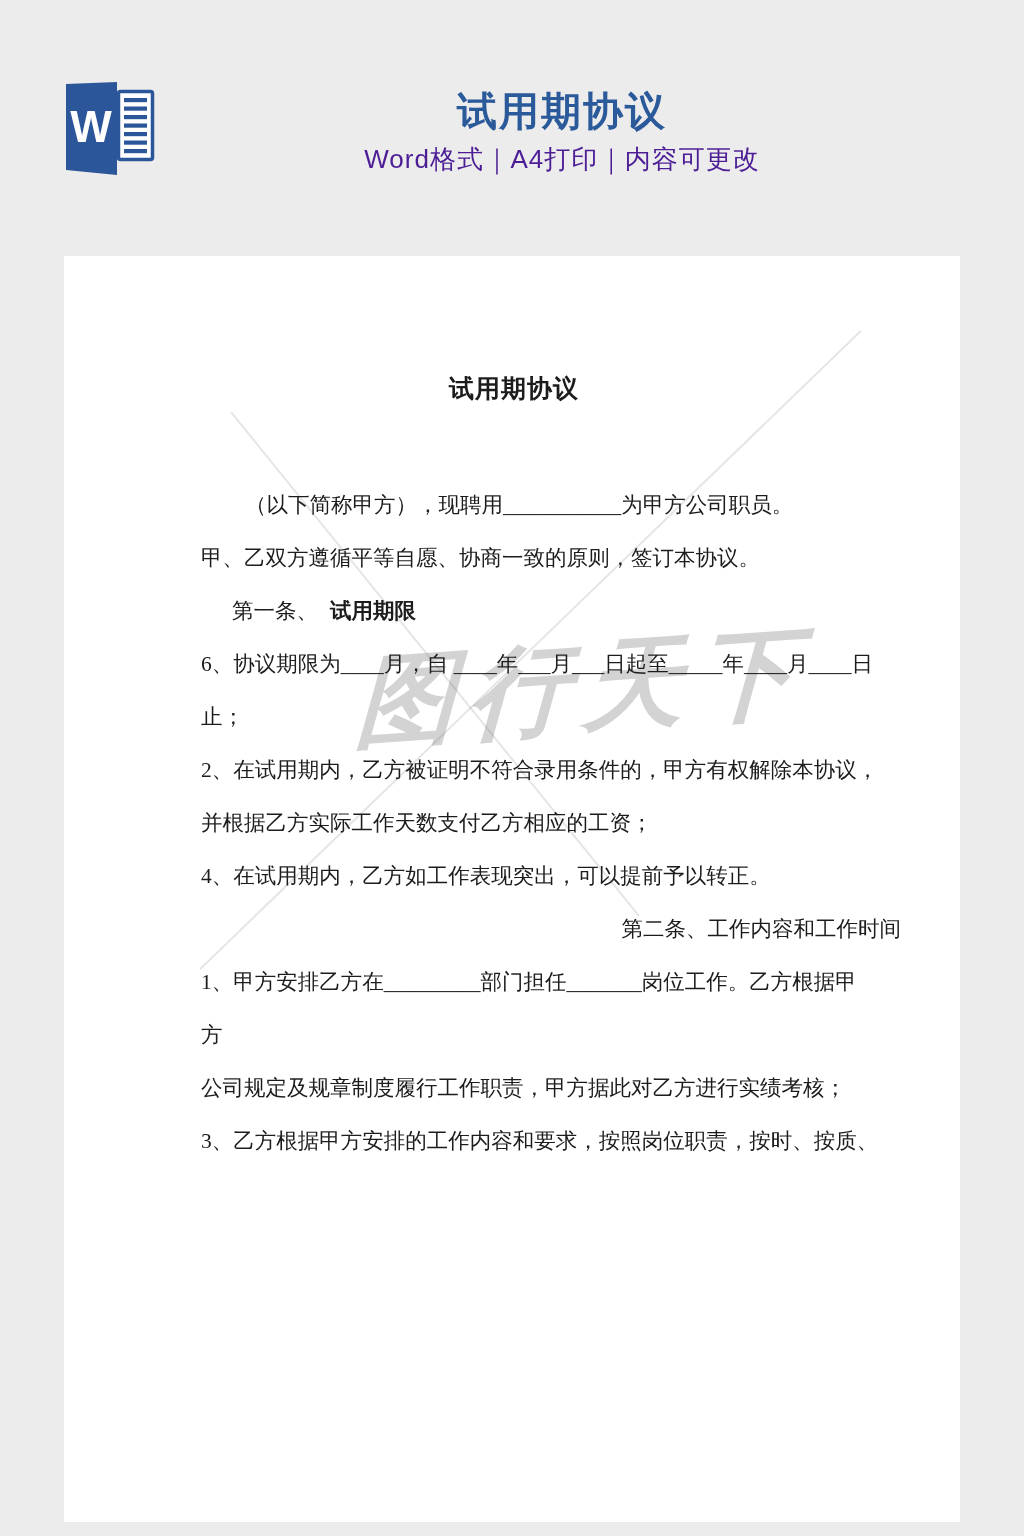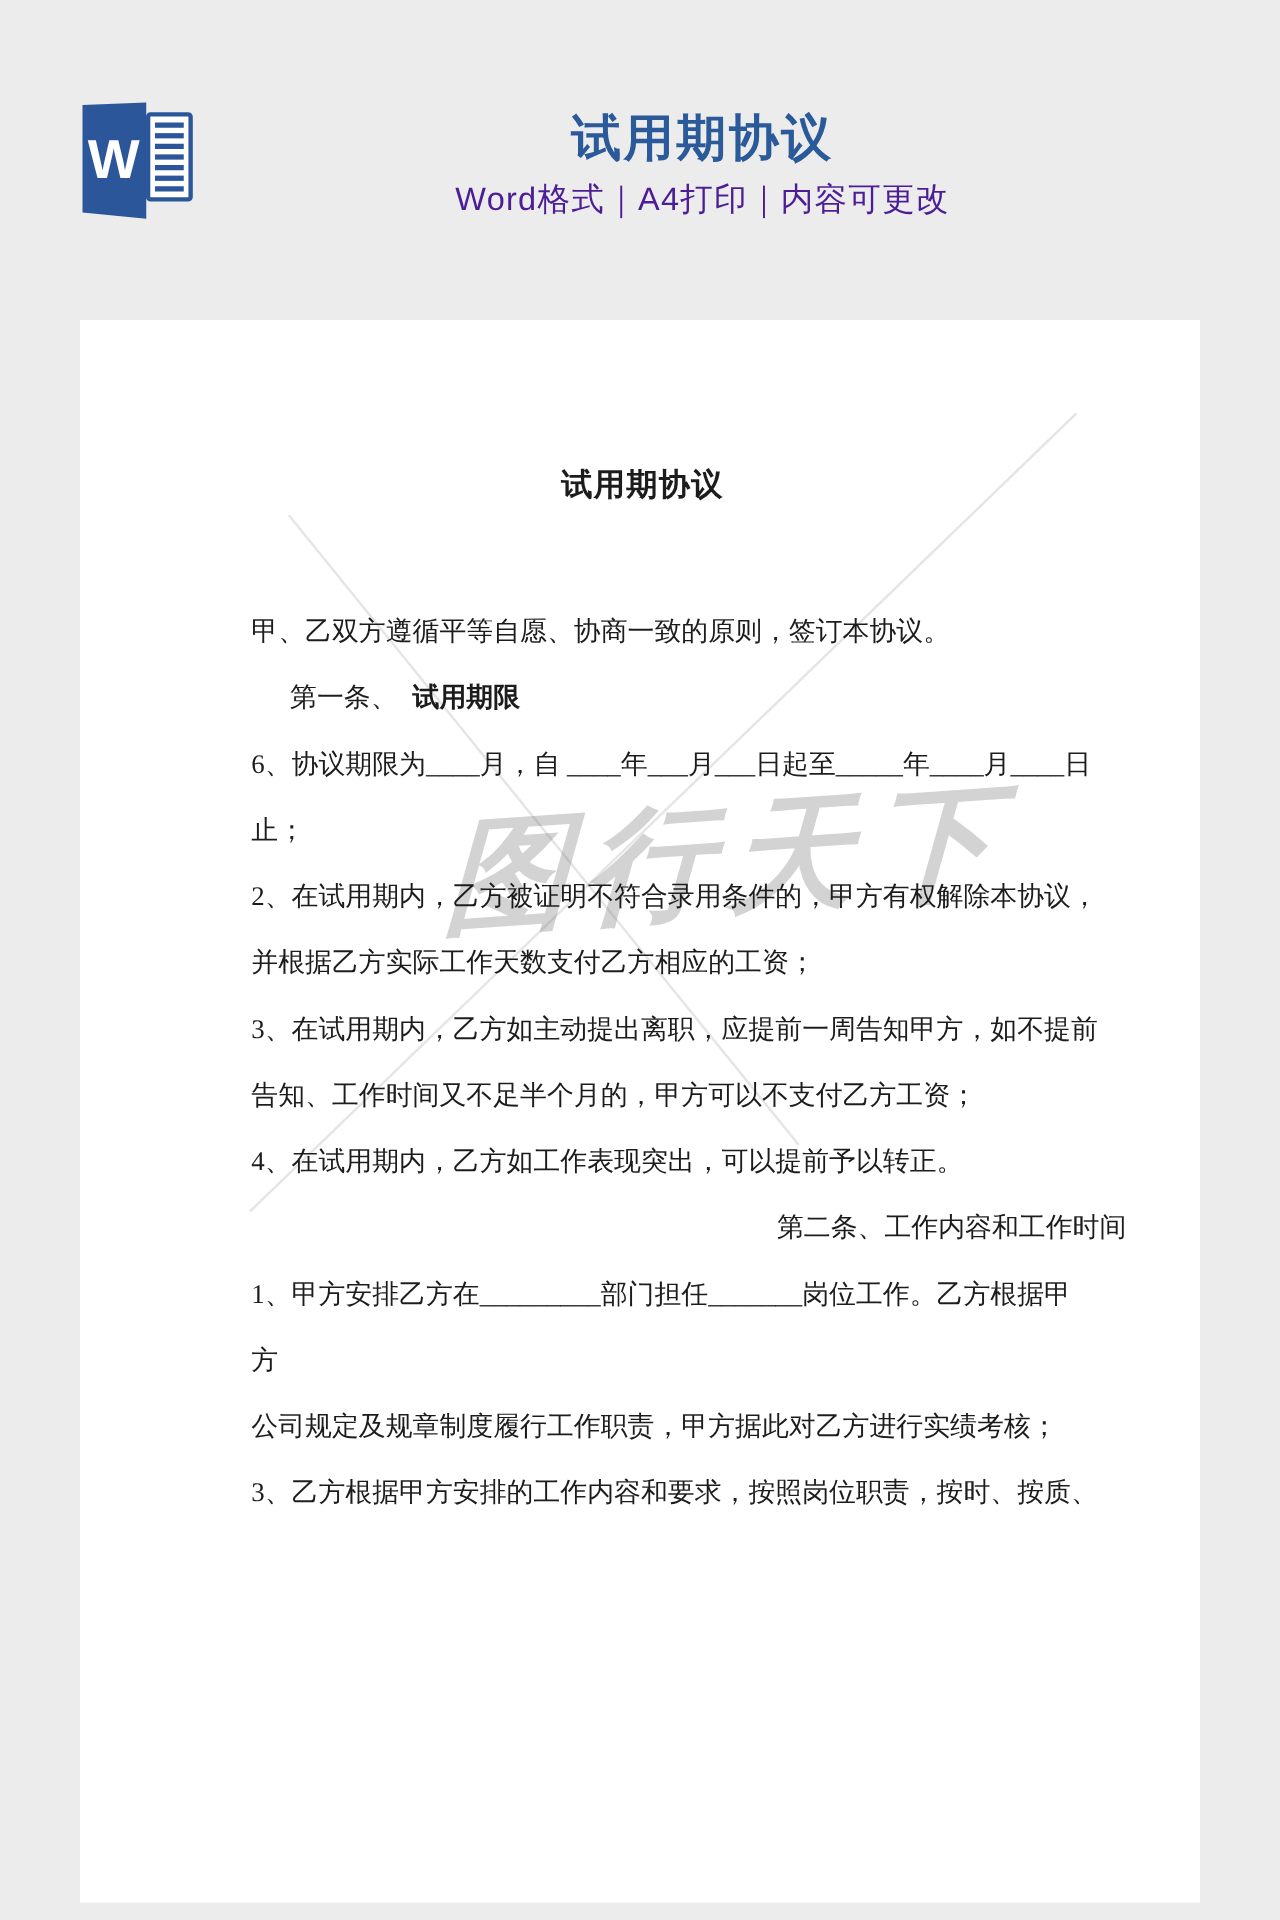--- a/index.html
+++ b/index.html
@@ -75,30 +75,29 @@
 <div class="paper">
 
   <div class="wm-line wm-line-a"></div>
   <div class="wm-line wm-line-b"></div>
   <div class="wm-text">图行天下</div>
 
   <div class="content">
 
     <div class="doc-title">试用期协议</div>
 
+    <p class="doc-p indent2">（以下简称甲方），现聘用___________为甲方公司职员。</p>
     <p class="doc-p">甲、乙双方遵循平等自愿、协商一致的原则，签订本协议。</p>
 
     <p class="doc-p indent15"><span>第一条、</span><span class="sec-title">试用期限</span></p>
 
     <p class="doc-p">6、协议期限为____月，自 ____年___月___日起至_____年____月____日
 止；</p>
     <p class="doc-p">2、在试用期内，乙方被证明不符合录用条件的，甲方有权解除本协议，
 并根据乙方实际工作天数支付乙方相应的工资；</p>
-    <p class="doc-p">3、在试用期内，乙方如主动提出离职，应提前一周告知甲方，如不提前
-告知、工作时间又不足半个月的，甲方可以不支付乙方工资；</p>
     <p class="doc-p">4、在试用期内，乙方如工作表现突出，可以提前予以转正。</p>
 
     <p class="doc-p indent2 bold">第二条、工作内容和工作时间</p>
 
     <p class="doc-p">1、甲方安排乙方在_________部门担任_______岗位工作。乙方根据甲
 方</p>
     <p class="doc-p">公司规定及规章制度履行工作职责，甲方据此对乙方进行实绩考核；</p>
     <p class="doc-p">3、乙方根据甲方安排的工作内容和要求，按照岗位职责，按时、按质、</p>
 
   </div>

